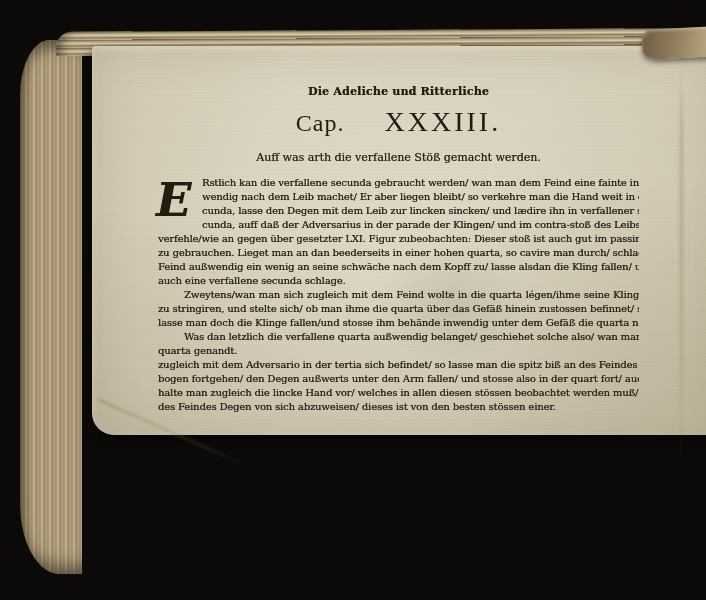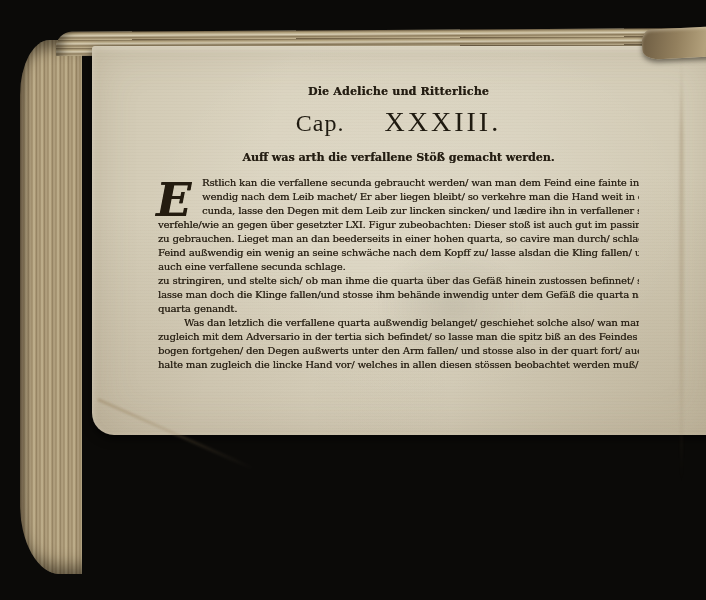--- a/index.html
+++ b/index.html
@@ -94,21 +94,21 @@
   .cap-label{
     font-family:"Liberation Serif", serif;
     font-size:24px;letter-spacing:1px;display:inline-block;vertical-align:baseline;
   }
   .cap-numeral{
     font-family:"Liberation Serif", serif;
     font-size:28px;letter-spacing:3px;display:inline-block;margin-left:35px;vertical-align:baseline;
   }
   .subtitle{
     position:absolute;left:0;top:105px;width:100%;
-    text-align:center;font-size:11px;font-weight:bold;color:#241d12;
+    text-align:center;font-size:11px;font-weight:normal;color:#241d12;
     text-shadow:.3px 0 0 rgba(36,29,18,.7);
   }
   .bodytext{
     position:absolute;left:0;top:130px;width:481px;
     font-size:10px;line-height:14px;letter-spacing:-.15px;
     color:#2b2317;
     text-shadow:.25px 0 0 rgba(43,35,23,.8);
   }
   .line{
     height:14px;overflow:hidden;white-space:nowrap;
@@ -148,30 +148,33 @@
       </div>
 
       <div class="subtitle">Auff was arth die verfallene Stöß gemacht werden.</div>
 
       <div class="bodytext">
         <div class="dropcap">E</div>
 
         <div class="line dropcap-indent">Rstlich kan die verfallene secunda gebraucht werden/ wan man dem Feind eine fainte in-</div>
         <div class="line dropcap-indent">wendig nach dem Leib machet/ Er aber liegen bleibt/ so verkehre man die Hand weit in die se-</div>
         <div class="line dropcap-indent">cunda, lasse den Degen mit dem Leib zur lincken sincken/ und lædire ihn in verfallener se-</div>
+        <div class="line dropcap-indent">cunda, auff daß der Adversarius in der parade der Klingen/ und im contra-stoß des Leibs</div>
         <div class="line">verfehle/wie an gegen über gesetzter LXI. Figur zubeobachten: Dieser stoß ist auch gut im passiren</div>
         <div class="line">zu gebrauchen. Lieget man an dan beederseits in einer hohen quarta, so cavire man durch/ schlage dem</div>
         <div class="line">Feind außwendig ein wenig an seine schwäche nach dem Kopff zu/ lasse alsdan die Kling fallen/ und</div>
         <div class="line last">auch eine verfallene secunda schlage.</div>
 
+        <div class="line para-indent">Zweytens/wan man sich zugleich mit dem Feind wolte in die quarta légen/ihme seine Kling</div>
         <div class="line">zu stringiren, und stelte sich/ ob man ihme die quarta über das Gefäß hinein zustossen befinnet/ so</div>
         <div class="line">lasse man doch die Klinge fallen/und stosse ihm behände inwendig unter dem Gefäß die quarta nach</div>
+        <div class="line para-indent">Was dan letzlich die verfallene quarta außwendig belanget/ geschiehet solche also/ wan man</div>
+
         <div class="line last">quarta genandt.</div>
-
-        <div class="line para-indent">Was dan letzlich die verfallene quarta außwendig belanget/ geschiehet solche also/ wan man</div>
         <div class="line">zugleich mit dem Adversario in der tertia sich befindet/ so lasse man die spitz biß an des Feindes Eln-</div>
         <div class="line">bogen fortgehen/ den Degen außwerts unter den Arm fallen/ und stosse also in der quart fort/ auch</div>
         <div class="line">halte man zugleich die lincke Hand vor/ welches in allen diesen stössen beobachtet werden muß/ umb</div>
+        <div class="line last">des Feindes Degen von sich abzuweisen/ dieses ist von den besten stössen einer.</div>
       </div>
 
     </div>
   </div>
 </div>
 
 </body></html>

